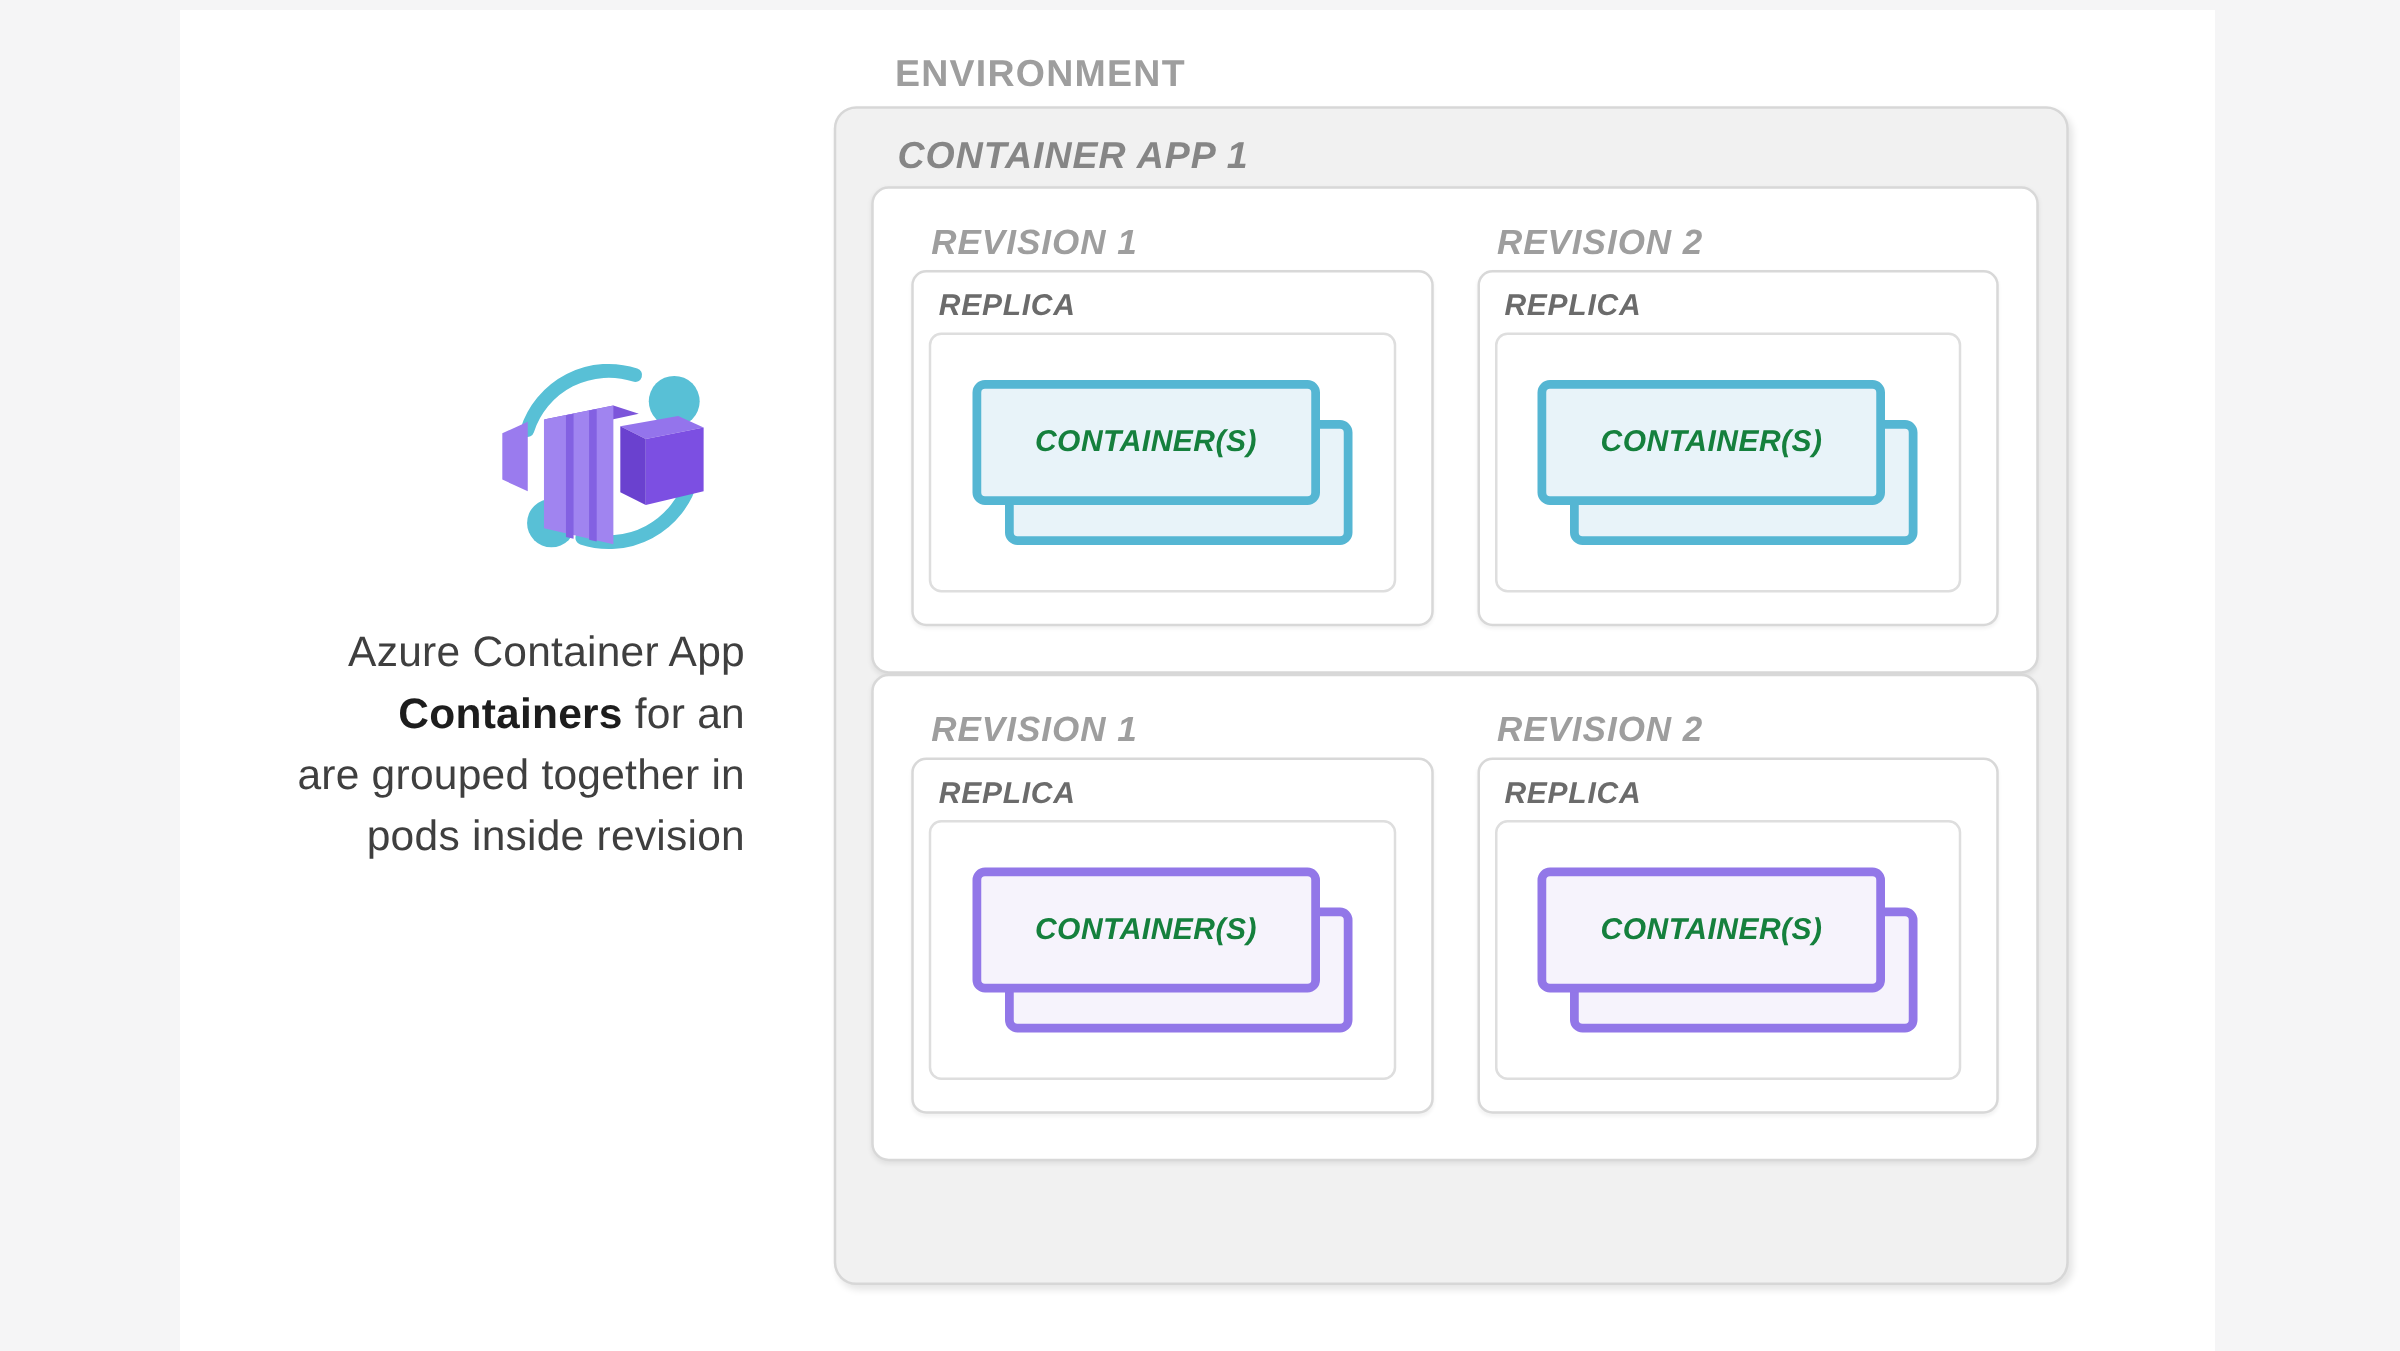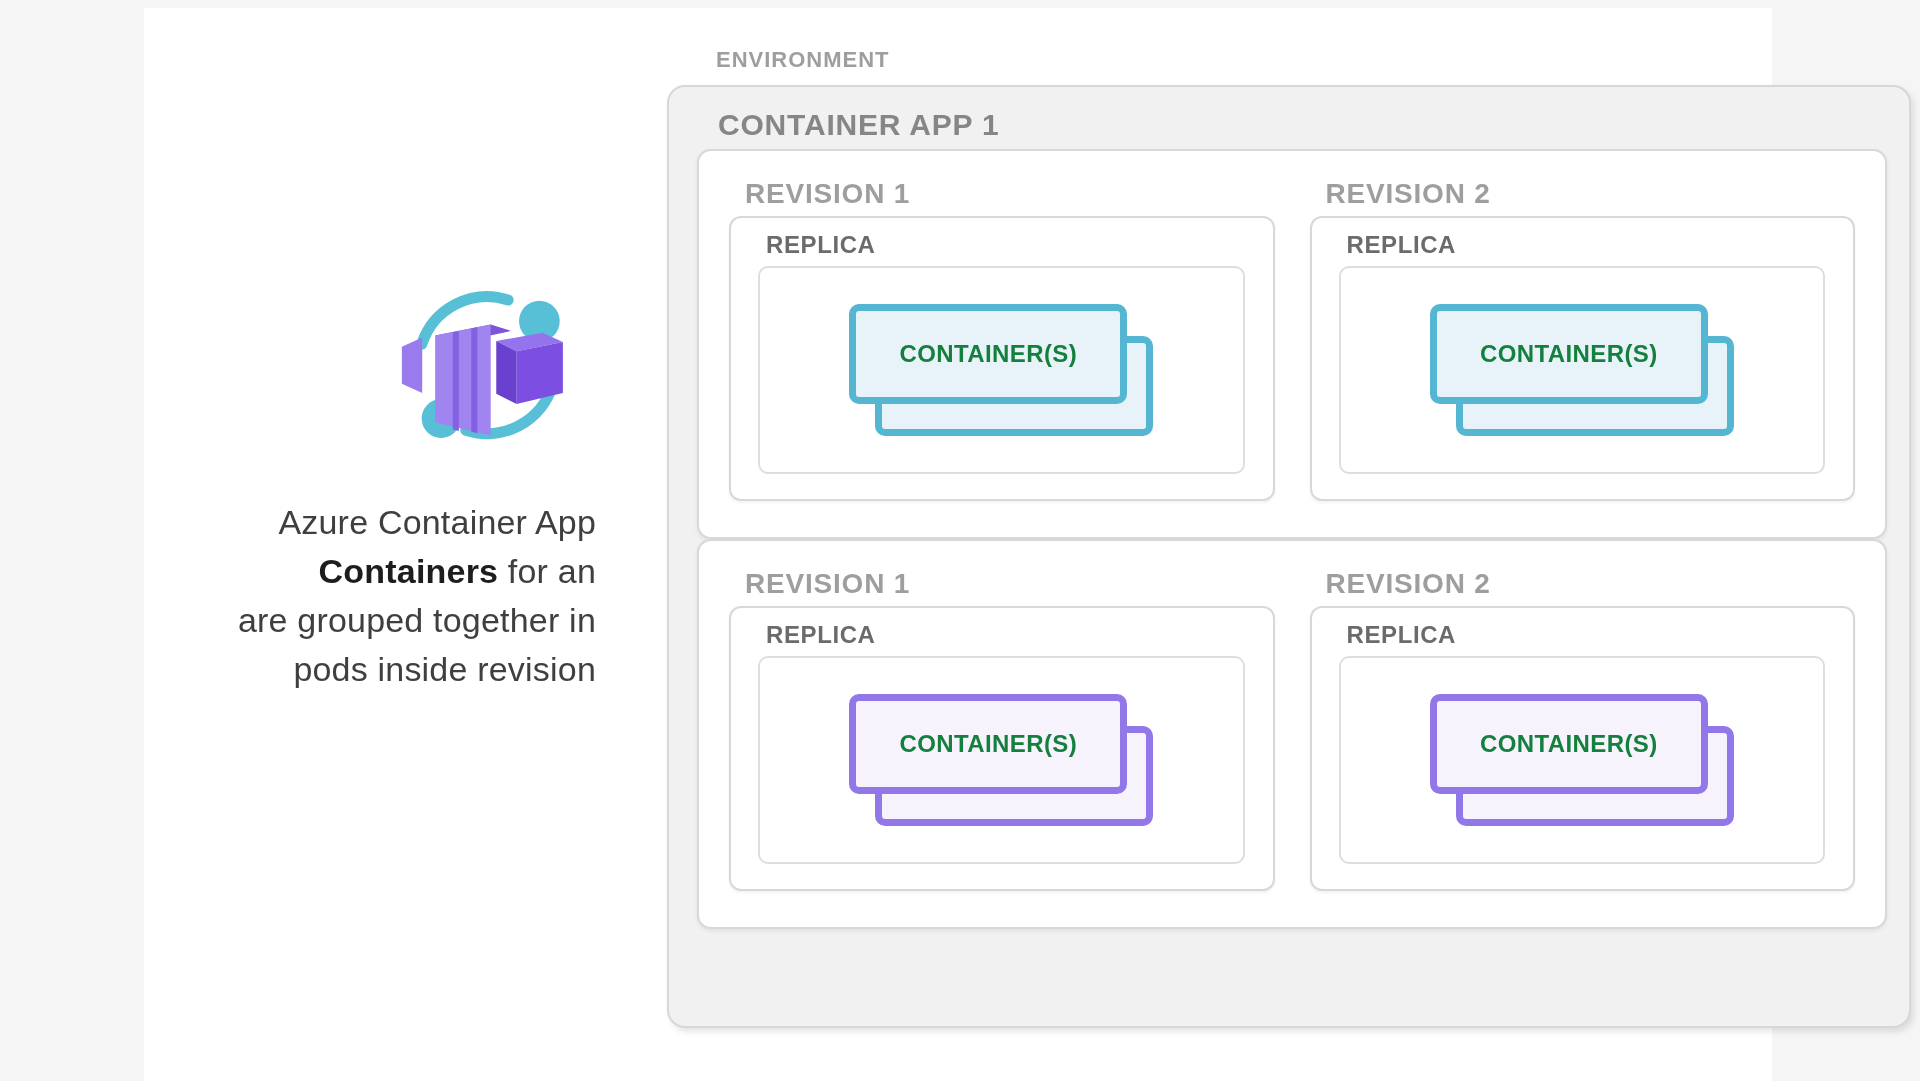--- a/index.html
+++ b/index.html
@@ -17,31 +17,32 @@
   .icon-wrap{position:absolute;left:250px;top:272px;width:186px;height:174px;}
   .description{
     position:absolute;left:16px;top:490px;width:436px;
     text-align:right;font-size:34px;line-height:49px;color:#3f3f3f;
     letter-spacing:0.2px;
   }
   .description b{color:#1d1d1d;font-weight:700;}
   
   .env-label{
     position:absolute;left:572px;top:34px;
-    font-size:22px;line-height:36px;font-weight:700;color:var(--label-light);
+    font-size:30px;line-height:36px;font-weight:700;color:var(--label-light);
     letter-spacing:1px;
   }
   .env-box{
-    position:absolute;left:523px;top:77px;width:1244px;height:943px;
+    position:absolute;left:523px;top:77px;width:988px;height:943px;
     box-sizing:border-box;
     background:var(--env-fill);
     border:2px solid var(--env-border);
     border-radius:18px;
     box-shadow:3px 4px 6px rgba(0,0,0,0.10);
     padding:20px 22px 0 28px;
+    font-style:italic;
   }
   .app-label{
     margin:0 0 6px 21px;
     font-size:30px;line-height:36px;font-weight:700;color:var(--label-mid);
     letter-spacing:0.8px;
   }
   .app-box + .app-label{margin-top:28px;}
   .app-box{
     box-sizing:border-box;height:390px;
     background:#fff;border:2px solid var(--box-border);border-radius:14px;
@@ -52,21 +53,21 @@
   .rev-col{flex:1;min-width:0;}
   .rev-label{
     margin:0 0 6px 16px;
     font-size:28px;line-height:33px;font-weight:700;color:var(--label-light);
     letter-spacing:0.8px;
   }
   .rev-box{
     box-sizing:border-box;height:285px;
     background:#fff;border:2px solid var(--box-border);border-radius:12px;
     box-shadow:0 2px 3px rgba(0,0,0,0.05);
-    padding:14px 28px 0 27px;
+    padding:14px 28px 0 12px;
   }
   .replica-label{
     margin:0 0 8px 8px;
     font-size:24px;line-height:26px;font-weight:700;color:var(--label-dark);
     letter-spacing:0.6px;
   }
   .replica-box{
     box-sizing:border-box;height:208px;
     border:2px solid var(--replica-border);border-radius:10px;background:#fff;
     display:flex;align-items:center;justify-content:center;

